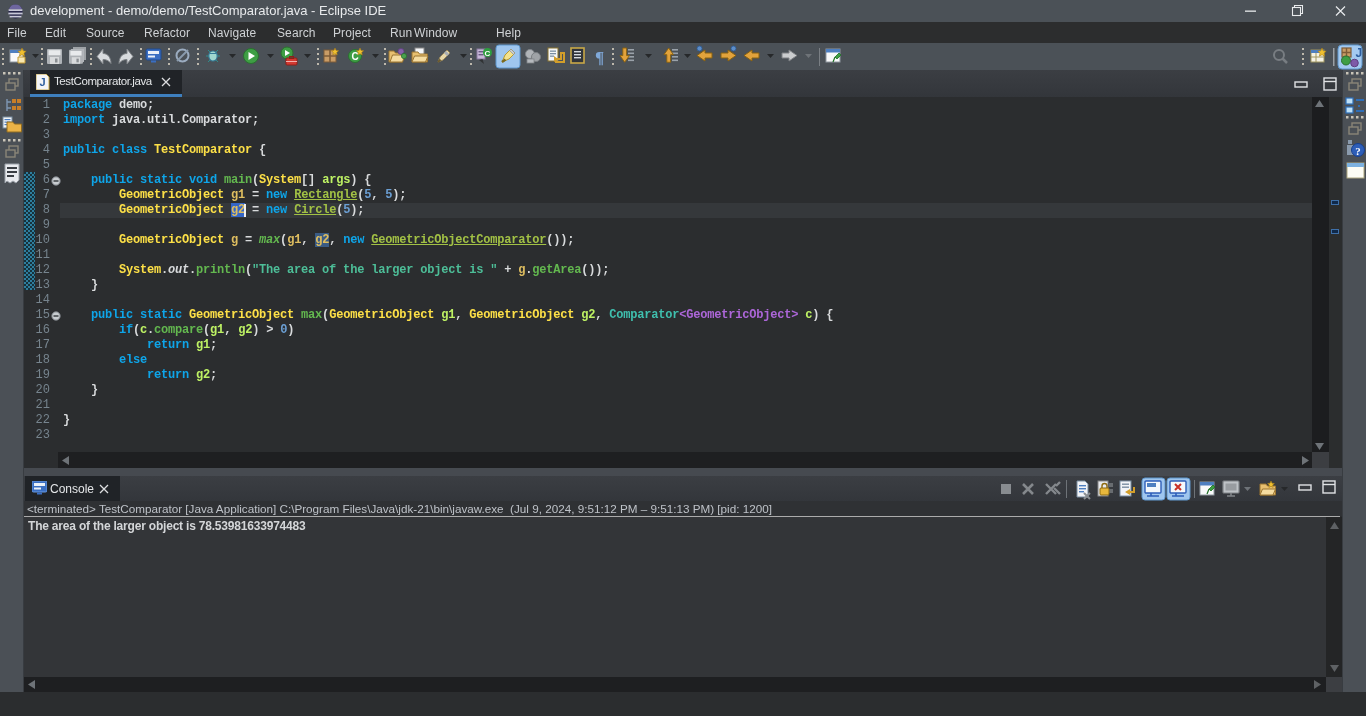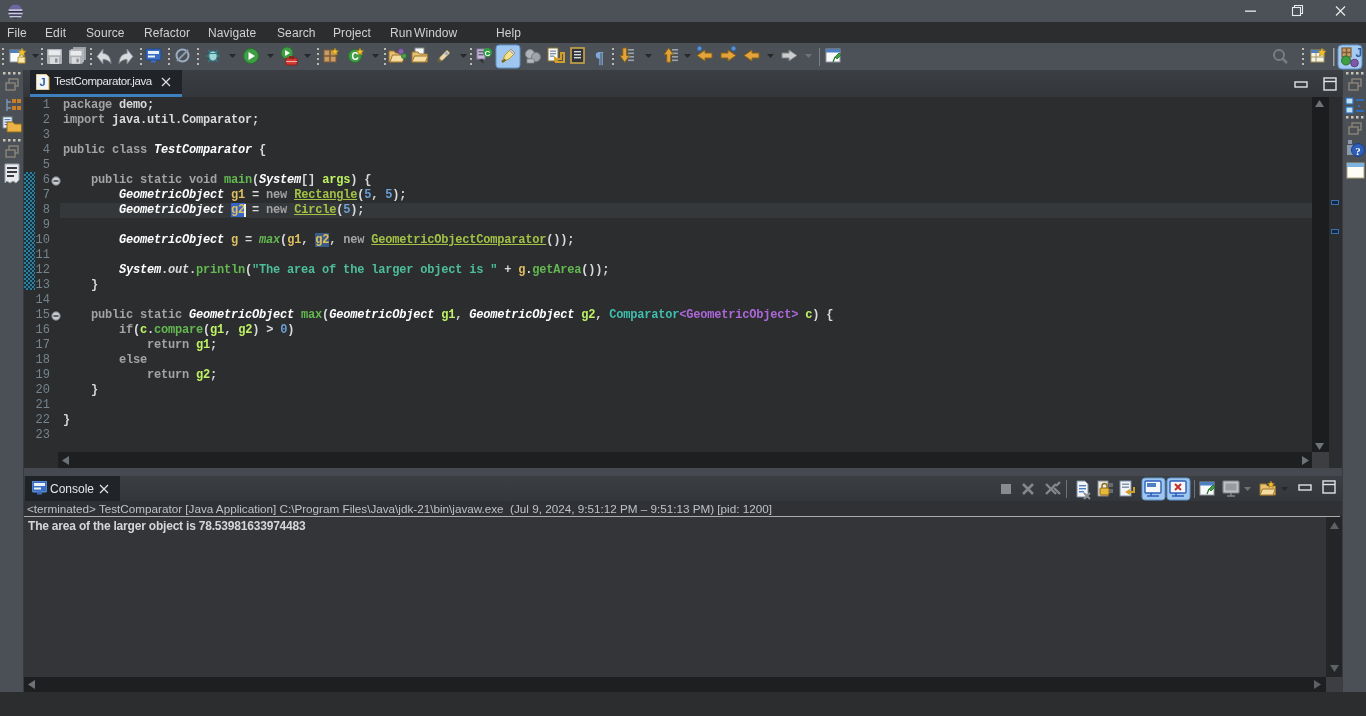--- a/index.html
+++ b/index.html
@@ -28,22 +28,22 @@
         linear-gradient(45deg,#2E7E9E 25%,transparent 25%,transparent 75%,#2E7E9E 75%),
         linear-gradient(45deg,#2E7E9E 25%,transparent 25%,transparent 75%,#2E7E9E 75%);
       background-size:4px 4px; background-position:0 0,2px 2px; }
   #linenums { left:24px; top:98px; width:26px; height:350px; color:#76848E;
       font-family:"Liberation Mono",monospace; font-size:12px; line-height:15px;
       text-align:right; white-space:pre; }
   #curline { left:60px; top:203px; width:1252px; height:15px; background:#35383B; }
   pre.code { position:absolute; left:63px; top:98px; font-family:"Liberation Mono",monospace;
       font-size:12px; font-weight:bold; line-height:15px; letter-spacing:-0.2px;
       color:#D8DADC; white-space:pre; }
-  .k { color:#a3a3a3; }   
-  .t { color:#ffffff;font-style:italic; }   
+  .k { color:#0ea5e9; }   
+  .t { color:#fde047; }   
   .i { color:#3FBFAE; }   
   .g { color:#AC66D8; }   
   .v { color:#DFBE60; }   
   .p { color:#bef264; }   
   .m { color:#63B84F; }   
   .c { color:#A2C145;text-decoration:underline; }   
   .n { color:#6B9FD4; }   
   .s { color:#4DBE98; }   
   .it { font-style:italic; }
   .hl8 { background:#3566C6; }
@@ -79,20 +79,21 @@
 <body>
 
   <div class="abs" id="titlebar">
     <svg class="abs" style="left:8px;top:4px" width="15" height="15" viewBox="0 0 15 15">
       <circle cx="7.5" cy="7.5" r="7" fill="#26264A"></circle>
       <path d="M1 5 A7 7 0 0 1 14 5" fill="#6E66A0"></path>
       <rect x="0.6" y="5.2" width="13.8" height="1.8" fill="#C8C8D8"></rect>
       <rect x="0.4" y="8.6" width="14.2" height="1.8" fill="#C8C8D8"></rect>
       <rect x="1.6" y="11.8" width="11.8" height="1.6" fill="#C8C8D8"></rect>
     </svg>
+    <span class="abs ttl">development - demo/demo/TestComparator.java - Eclipse IDE</span>
 
     <svg class="abs" style="left:1240px;top:0" width="120" height="22" viewBox="0 0 120 22">
       <rect x="5" y="10.5" width="11" height="1.3" fill="#E8EAEC"></rect>
       <rect x="52.5" y="7.5" width="8" height="8" fill="none" stroke="#E8EAEC" stroke-width="1.1"></rect>
       <path d="M54.5 7.5 v-2 h8 v8 h-2" fill="none" stroke="#E8EAEC" stroke-width="1.1"></path>
       <path d="M96 6.5 l9 9 M105 6.5 l-9 9" stroke="#E8EAEC" stroke-width="1.2"></path>
     </svg>
   </div>
 
   <div class="abs" id="menubar">

